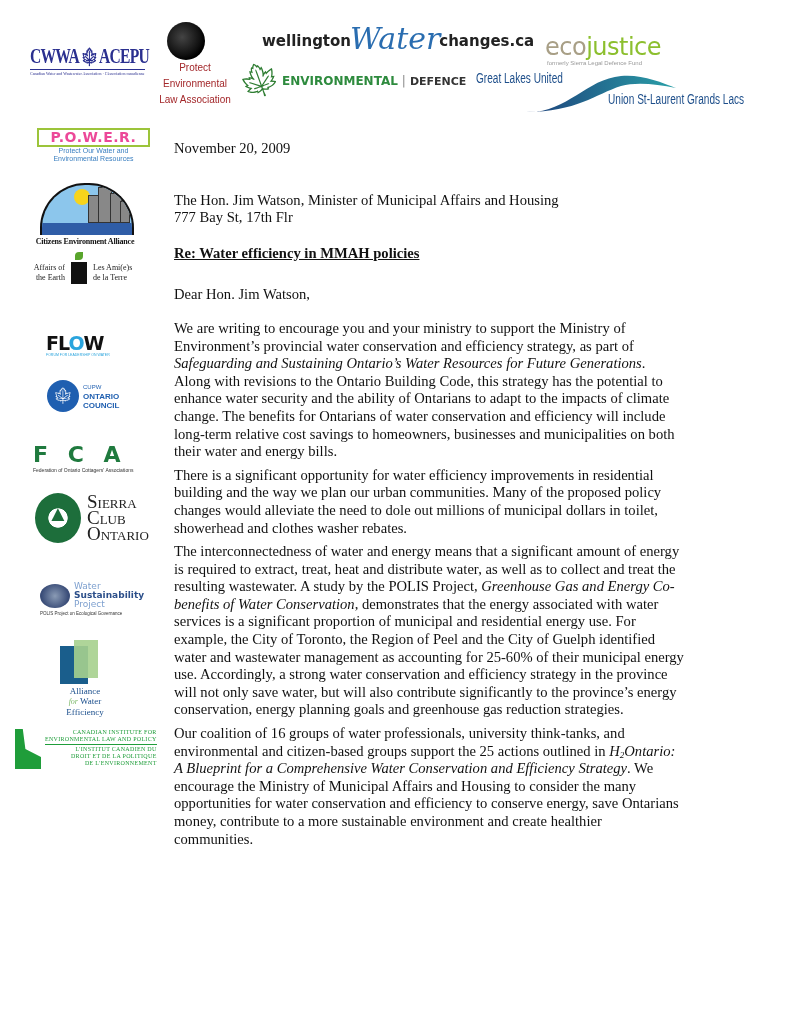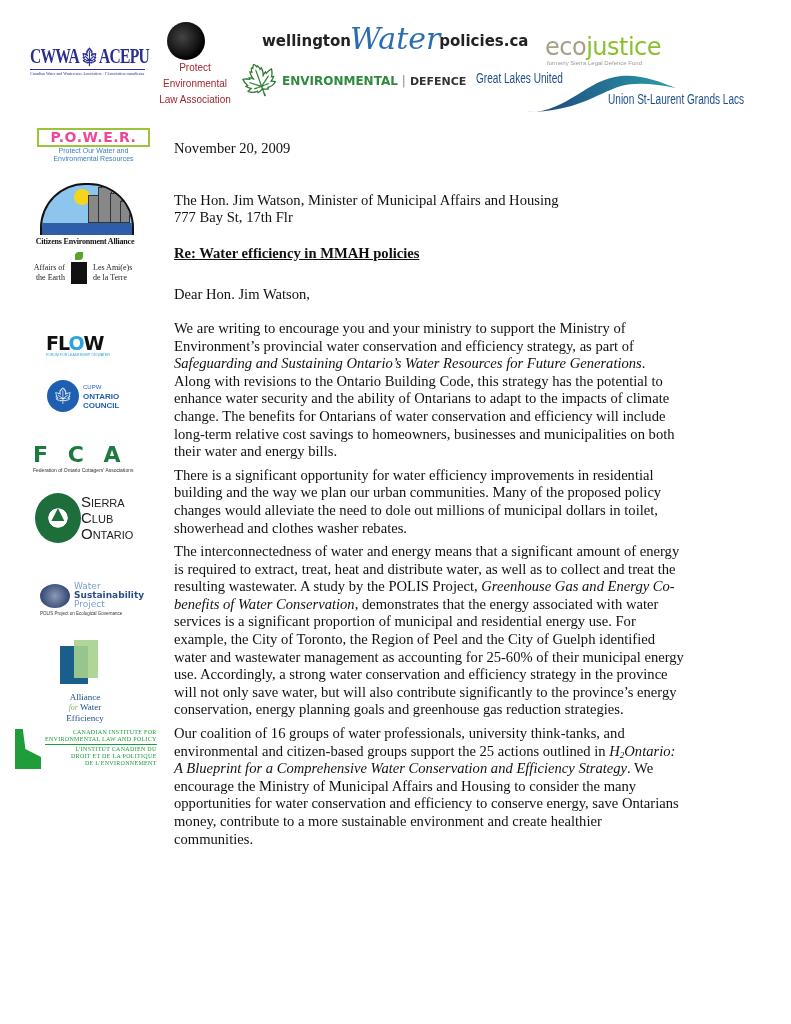--- a/index.html
+++ b/index.html
@@ -64,34 +64,34 @@
   .cupw .txt { margin-left:4px; font-family:"Liberation Sans", sans-serif; font-weight:bold; font-size:8px; line-height:9px; color:#1f5fb0; }
   .cupw .txt .s { font-weight:normal; font-size:6px; }
 
   .foca { left:33px; top:443px; width:110px; }
   .foca .t { font-family:"DejaVu Sans", sans-serif; font-weight:bold; font-size:22px; color:#1f7a3e; letter-spacing:6px; line-height:24px; }
   .foca .sub { font-family:"Liberation Sans", sans-serif; font-size:5px; color:#333; white-space:nowrap; }
 
   .sierra { left:35px; top:493px; display:flex; align-items:center; }
   .sierra .seal { width:42px; height:46px; border-radius:50%; background:radial-gradient(circle, #fff 0%, #fff 30%, #1d6e3b 32%); border:2px solid #1d6e3b; position:relative; }
   .sierra .seal::after { content:"▲"; position:absolute; left:10px; top:6px; color:#1d6e3b; font-size:22px; }
-  .sierra .txt { font-family:Liberation Sans, sans-serif; font-size:15px; line-height:16px; color:#222; font-variant:small-caps; }
+  .sierra .txt { margin-left:6px; font-family:Liberation Serif, serif; font-size:19px; line-height:16px; color:#222; font-variant:small-caps; }
 
   .wsp { left:40px; top:582px; }
   .wsp .row { display:flex; align-items:center; }
   .wsp .globe { width:30px; height:24px; border-radius:50%; background:radial-gradient(circle, #8a9bb5 0%, #3a4d78 70%); }
   .wsp .txt { margin-left:4px; font-family:"DejaVu Sans", sans-serif; font-size:9px; line-height:9px; color:#7ea0cf; }
   .wsp .txt b { color:#2c4f8a; font-weight:bold; }
   .wsp .sub { font-family:"Liberation Sans", sans-serif; font-size:4.5px; color:#333; margin-top:2px; white-space:nowrap; }
 
   .awe { left:60px; top:640px; width:50px; }
   .awe .sq { position:relative; width:40px; height:46px; }
   .awe .sq .a { position:absolute; left:0; top:6px; width:28px; height:38px; background:#1a5e8c; }
   .awe .sq .b { position:absolute; left:14px; top:0; width:24px; height:38px; background:#a6d08e; opacity:0.9; }
-  .awe .txt { font-family:"Liberation Serif", serif; font-size:9px; line-height:10px; color:#1a4e8c; text-align:center; margin-top:6px; }
+  .awe .txt { font-family:"Liberation Serif", serif; font-size:9px; line-height:10px; color:#1a4e8c; text-align:center; margin-top:0; }
   .awe .txt i { color:#7db86a; font-size:8px; }
 
   .ciel { left:15px; top:729px; display:flex; }
   .ciel .map { width:26px; height:40px; background:#1f9d3a; clip-path:polygon(0 0, 30% 0, 40% 50%, 70% 60%, 100% 70%, 100% 100%, 0 100%); }
   .ciel .txt { margin-left:4px; font-family:"Liberation Serif", serif; font-size:6px; line-height:7px; color:#1f9d3a; text-align:right; letter-spacing:0.3px; }
   .ciel .txt hr { border:none; border-top:1px solid #1f9d3a; margin:1px 0; }
 
   
   .letter { left:174px; top:140px; width:510px; font-size:14.6px; line-height:17.6px; color:#111; }
   .letter p { margin:0; }
@@ -120,21 +120,21 @@
   <div class="txt">
     <div>Protect</div>
     <div>Environmental</div>
     <div>Law Association</div>
   </div>
 </div>
 
 <div class="abs www">
   <span>wellington</span>
   <span class="script">Water</span>
-  <span>policies.ca</span>
+  <span>changes.ca</span>
 </div>
 
 <div class="abs envdef">
   <span class="mleaf">🍁︎</span>
   <span class="t1">ENVIRONMENTAL</span>
   <span class="sep">|</span>
   <span class="t2">DEFENCE</span>
 </div>
 
 <div class="abs ecoj">

